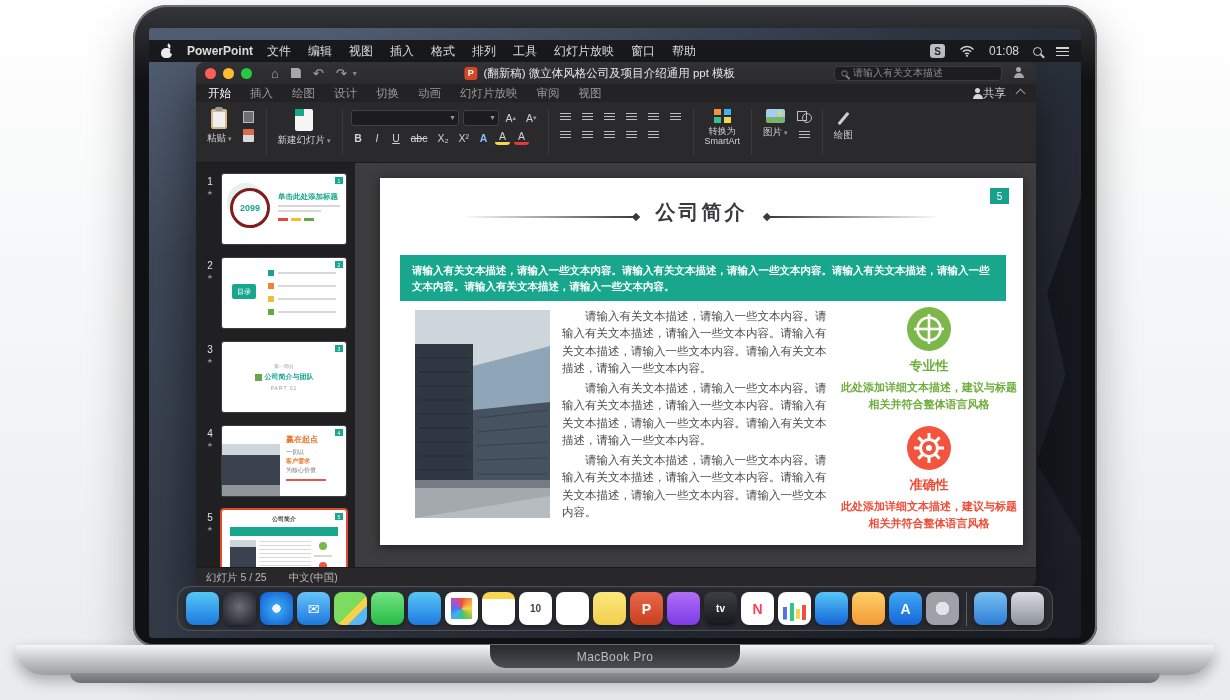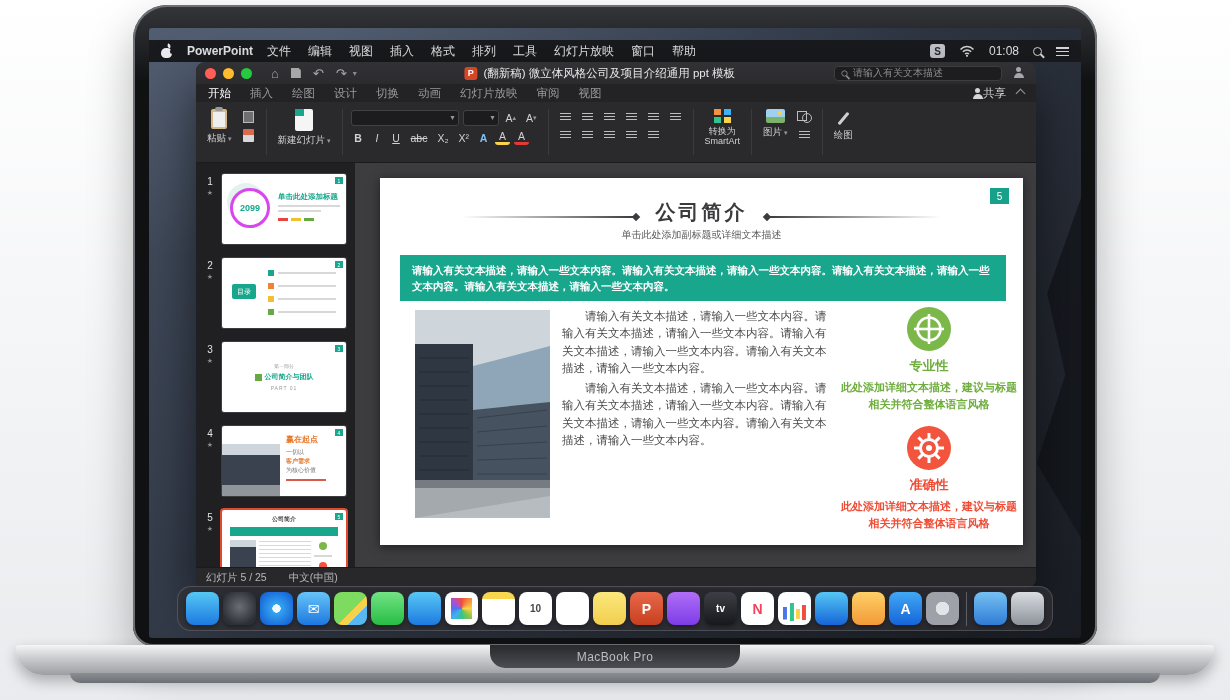--- a/index.html
+++ b/index.html
@@ -104,21 +104,21 @@
   .content { position:absolute; top:101px; bottom:21px; left:0; right:0; display:flex; }
   .thumbs { width:159px; background:#202022; overflow:hidden; position:relative; padding:11px 0 0 6px; }
   .titem { display:flex; gap:4px; margin-bottom:14px; }
   .tmeta { width:16px; display:flex; flex-direction:column; align-items:center; gap:2px; padding-top:2px; }
   .tnum { color:#e2e2e4; font-size:10px; }
   .tstar { color:#8c8c90; font-size:7px; }
   .tbox { position:relative; width:124px; height:70px; background:#ffffff; border-radius:2px; box-shadow:0 0 0 1px #3c3c40; overflow:hidden; }
   .tbox.sel { box-shadow:0 0 0 2px #e2492f; }
   .tbadge { position:absolute; right:3px; top:3px; min-width:8px; height:7px; background:#18a78d; color:#fff; font-size:5px; display:flex; align-items:center; justify-content:center; padding:0 1px; }
   
-  .t1-circle { position:absolute; left:8px; top:14px; width:40px; height:40px; border:3px solid #d946ef; border-radius:50%; display:flex; align-items:center; justify-content:center; color:#18a78d; font-size:9px; font-weight:700; background:#fff; box-shadow:-4px -6px 0 -1px #e3f2ee; }
+  .t1-circle { position:absolute; left:8px; top:14px; width:40px; height:40px; border:3px solid #7f1d1d; border-radius:50%; display:flex; align-items:center; justify-content:center; color:#18a78d; font-size:9px; font-weight:700; background:#fff; box-shadow:-4px -6px 0 -1px #e3f2ee; }
   .t1-title { color:#18a78d; font-size:7.5px; font-weight:700; }
   .t1-right { position:absolute; left:56px; top:18px; width:62px; }
   .t1-line { height:2px; background:#d8d8d8; margin-top:3px; }
   .t1-line.short { width:70%; }
   .t1-dashes { display:flex; gap:3px; margin-top:6px; }
   .t1-dashes i { width:10px; height:3px; display:block; }
   .d-red{background:#e8463c}.d-yel{background:#f0c030}.d-grn{background:#67a844}
   
   .t2-tag { position:absolute; left:10px; top:26px; width:24px; height:15px; background:#18a78d; color:#fff; font-size:7px; display:flex; align-items:center; justify-content:center; border-radius:2px; }
   .t2-rows { position:absolute; left:46px; top:12px; width:68px; }
@@ -523,21 +523,20 @@
             </div>
 
           </div>
 
           <div class="canvas">
             <div class="slide">
               <div class="sbadge">5</div>
               <div class="deco left"></div>
               <div class="deco right"></div>
               <h1 class="stitle">公司简介</h1>
-              <div class="ssub">单击此处添加副标题或详细文本描述</div>
               <div class="sbanner">请输入有关文本描述，请输入一些文本内容。请输入有关文本描述，请输入一些文本内容。请输入有关文本描述，请输入一些文本内容。请输入有关文本描述，请输入一些文本内容。</div>
 
               <div class="sphoto">
                 <svg width="135" height="208" viewBox="0 0 135 208">
                   <rect width="135" height="208" fill="#cfd6db"></rect>
                   <rect x="0" y="34" width="58" height="144" fill="#2f3743"></rect>
                   <rect x="58" y="56" width="77" height="122" fill="#46525f"></rect>
                   <polygon points="58,56 135,36 135,92 58,100" fill="#8fa6b8"></polygon>
                   <g stroke="#1d242d" stroke-width="1" opacity="0.55">
                     <line x1="4" y1="48" x2="54" y2="48"></line>
@@ -559,20 +558,21 @@
                   </g>
                   <rect x="0" y="170" width="135" height="10" fill="#757b81"></rect>
                   <rect x="0" y="178" width="135" height="30" fill="#a4a9ad"></rect>
                   <polygon points="0,208 135,186 135,208" fill="#b7bcc0"></polygon>
                 </svg>
               </div>
 
               <div class="sbody">
                 <p>请输入有关文本描述，请输入一些文本内容。请输入有关文本描述，请输入一些文本内容。请输入有关文本描述，请输入一些文本内容。请输入有关文本描述，请输入一些文本内容。</p>
                 <p>请输入有关文本描述，请输入一些文本内容。请输入有关文本描述，请输入一些文本内容。请输入有关文本描述，请输入一些文本内容。请输入有关文本描述，请输入一些文本内容。</p>
+                <p>请输入有关文本描述，请输入一些文本内容。请输入有关文本描述，请输入一些文本内容。请输入有关文本描述，请输入一些文本内容。请输入一些文本内容。</p>
               </div>
 
               <div class="sfeat">
                 <div class="feat green">
                   <div class="fic">
                     <svg width="46" height="46" viewBox="0 0 46 46">
                       <circle cx="23" cy="23" r="22" fill="#7cb749"></circle>
                       <circle cx="23" cy="23" r="11.5" fill="none" stroke="#ffffff" stroke-width="2.6"></circle>
                       <line x1="23" y1="8" x2="23" y2="38" stroke="#ffffff" stroke-width="2.6"></line>
                       <line x1="8" y1="23" x2="38" y2="23" stroke="#ffffff" stroke-width="2.6"></line>

